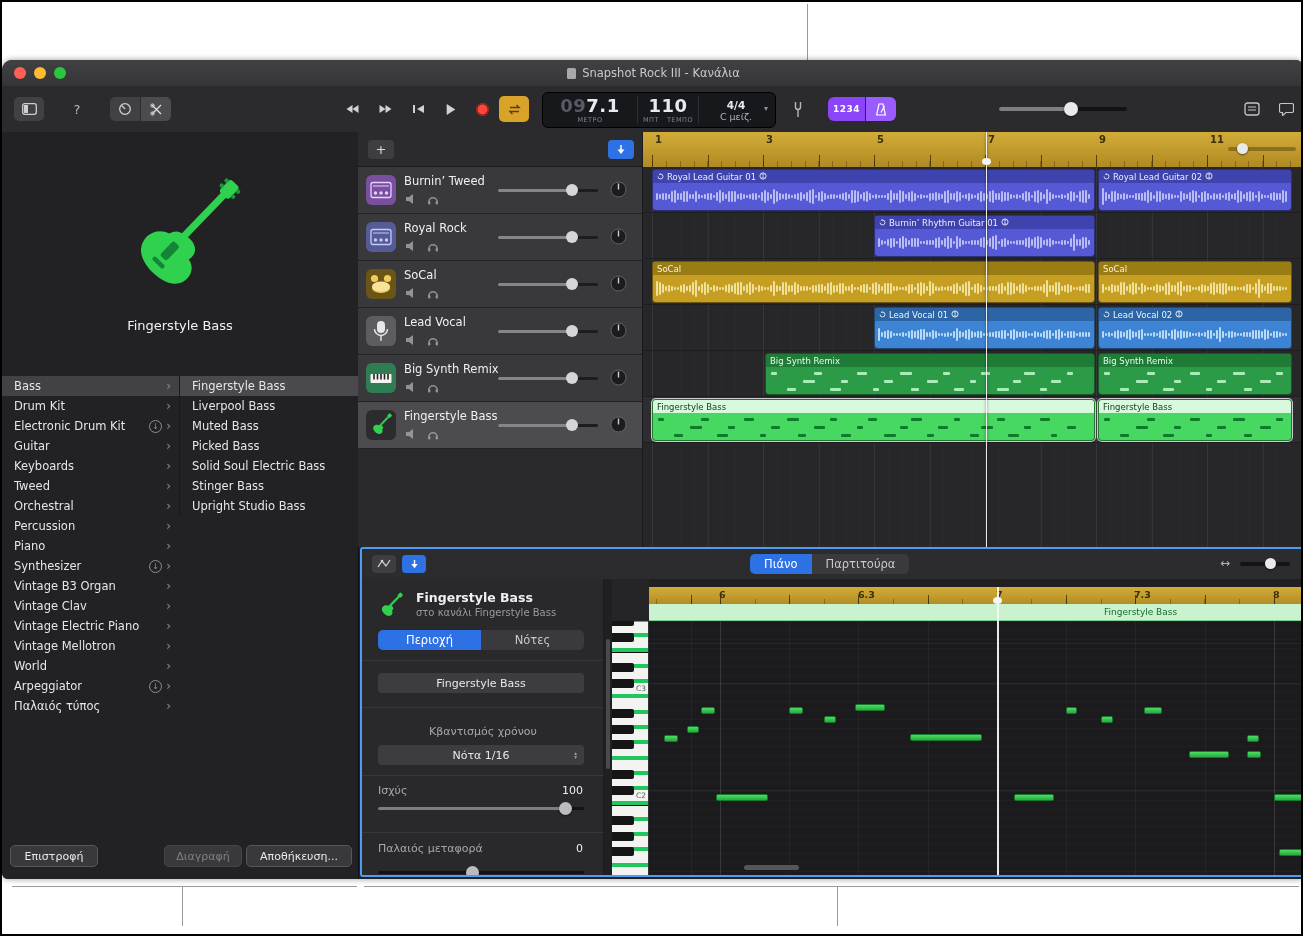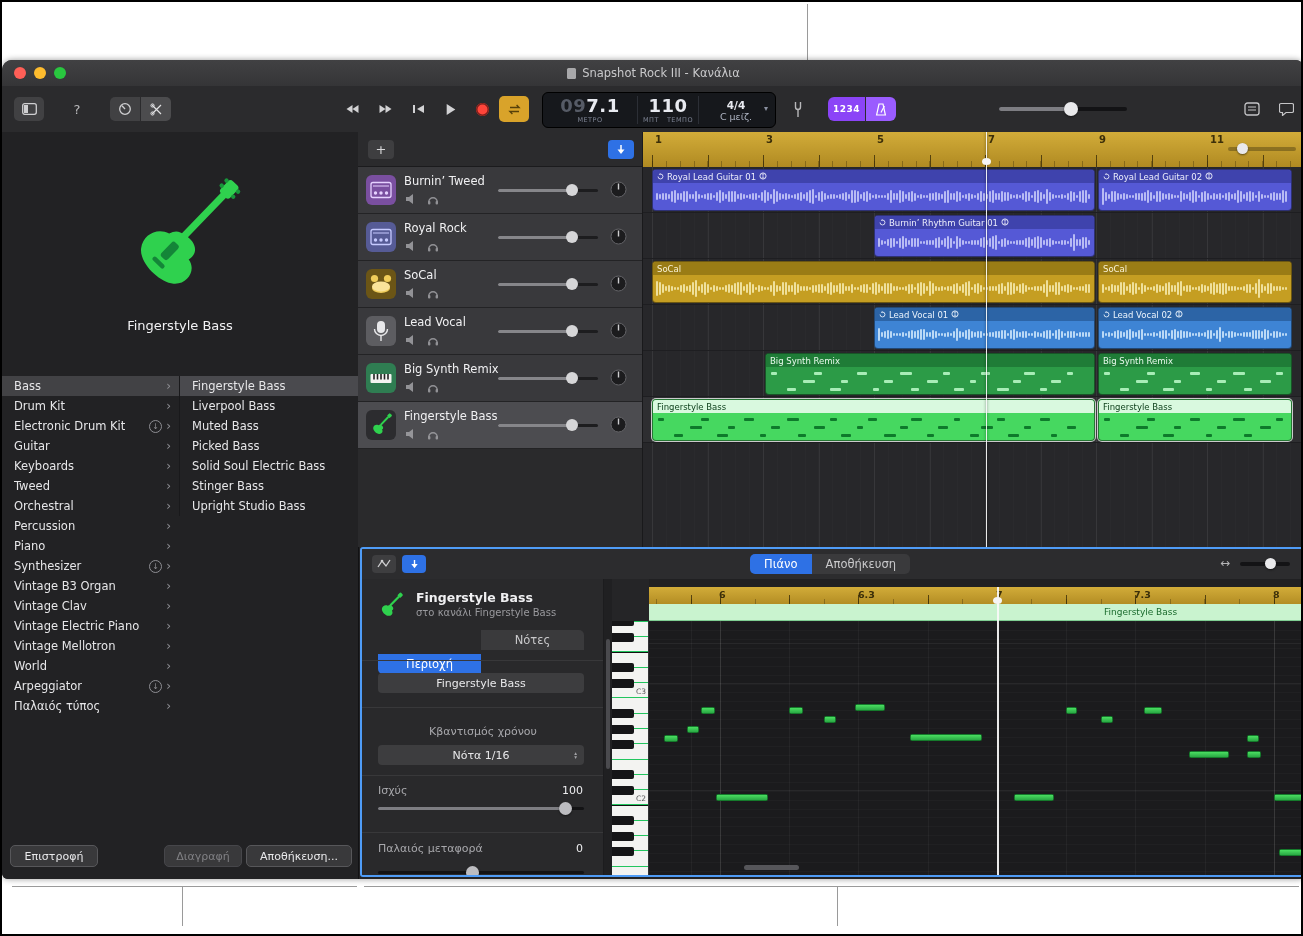--- a/index.html
+++ b/index.html
@@ -106,21 +106,21 @@
   .segbtn.on{background:#2e71e5;color:#fff;}
   #inspector{position:absolute;left:0;top:30px;width:242px;height:296px;background:#29292b;border-right:1px solid #1c1c1e;box-sizing:border-box;overflow:hidden;}
   .insp-div{position:absolute;left:0;width:242px;height:1px;background:#38383a;}
   .ilabel{position:absolute;color:#a8a8ac;font-size:11px;}
   .ivalue{position:absolute;color:#ececee;font-size:11px;right:20px;text-align:right;}
   .ibtn{position:absolute;left:16px;width:206px;height:20px;background:#3d3d3f;border-radius:4px;color:#e9e9eb;font-size:11px;display:flex;align-items:center;justify-content:center;}
   #ed-scroll{position:absolute;left:242px;top:30px;width:8px;height:296px;background:#202022;}
   #ed-scroll .thumb{position:absolute;left:2px;top:60px;width:4px;height:130px;background:#4a4a4e;border-radius:2px;}
   #piano-top{position:absolute;left:250px;top:30px;width:37px;height:42px;background:#252527;}
   #piano-keys{position:absolute;left:250px;top:72px;width:37px;height:254px;background:#111;overflow:hidden;border-right:1px solid #323234;box-sizing:border-box;}
-  .wkey{position:absolute;left:0;width:37px;height:15.3px;background:#f3f3f1;border-bottom:1px solid #22c55e;box-sizing:border-box;}
+  .wkey{position:absolute;left:0;width:37px;height:15.3px;background:#f3f3f1;border-bottom:4px solid #22c55e;box-sizing:border-box;}
   .wkey span{position:absolute;right:3px;bottom:1px;font-size:7.5px;color:#58585a;}
   .bkey{position:absolute;left:0;width:22px;height:9px;background:#151517;border-radius:0 2px 2px 0;z-index:2;}
   #ed-grid{position:absolute;left:287px;top:30px;width:652px;height:296px;background:#202022;}
   #ed-ruler{position:absolute;left:0;top:8px;width:652px;height:17px;background:linear-gradient(#d2ac39,#b38d24);overflow:hidden;}
   #ed-ruler-numbers span{position:absolute;top:2px;font-size:9.5px;font-weight:bold;color:#3c2f09;}
   #ed-strip{position:absolute;left:0;top:25px;width:652px;height:17px;background:#c9f3cf;border-bottom:1px solid #7fce92;box-sizing:border-box;}
   #ed-strip span{position:absolute;left:455px;top:3px;font-size:9px;color:#1b6b2e;}
   #ed-notesarea{position:absolute;left:0;top:42px;width:652px;height:254px;background:#1b1b1d;overflow:hidden;
     background-image:
       repeating-linear-gradient(180deg,rgba(255,255,255,.025) 0 1px,transparent 1px 8.93px),
@@ -1450,21 +1450,21 @@
             </svg>
         </div>
         <div style="position:absolute;left:40px;top:6px;width:24px;height:18px;background:#2e71e5;border-radius:4px;display:flex;align-items:center;justify-content:center;">
           <svg width="11" height="11" viewBox="0 0 12 12">
               <path d="M6 1v6" stroke="#fff" stroke-width="1.5"></path>
               <path d="M2.5 5.5L6 10l3.5-4.5z" fill="#fff"></path>
             </svg>
         </div>
         <div class="segwrap" id="view-tabs" style="left:388px;top:5px;">
             <div class="segbtn on">Πιάνο</div>
-            <div class="segbtn">Αποθήκευση</div>
+            <div class="segbtn">Παρτιτούρα</div>
           </div>
         <span style="position:absolute;left:858px;top:7px;color:#b4b4b6;font-size:12px;">↔</span>
         <div>
           <div class="slider-track" style="left:878px;top:13px;width:50px;height:4px;"></div>
           <div class="slider-thumb" style="left:903px;top:9px;width:11px;height:11px;"></div>
         </div>
       </div>
 
       <div id="inspector">
         <div class="abs" style="left:12px;top:10px;width:34px;height:32px;">
@@ -1473,21 +1473,21 @@
                 <rect x="10.5" y="-1" width="4" height="4.5" rx="1" fill="#2fd14e"></rect>
                 <rect x="11.4" y="3" width="2.2" height="13" rx="1" fill="#2fd14e"></rect>
                 <path d="M12.5 15c3.5-.8 5.5.8 4.8 3.2 2.8.5 3.6 4 1.2 6-2.4 2-8 2-9.8-.5-1.6-2.3-.5-5.4 2.2-6.2.2-1.5 .8-2.2 1.6-2.5z" fill="#2fd14e"></path>
               </g>
             </svg>
         </div>
         <div class="abs" style="left:54px;top:11px;color:#f0f0f2;font-size:12.5px;font-weight:bold;">Fingerstyle Bass</div>
         <div class="abs" style="left:54px;top:28px;color:#99999d;font-size:10px;">στο κανάλι Fingerstyle Bass</div>
 
         <div class="segwrap" id="mode-tabs" style="left:16px;top:51px;width:206px;">
-            <div class="segbtn on" style="flex: 1 1 0%; min-width: 0px; margin-top: 24px;">Περιοχή</div>
+            <div class="segbtn on" style="flex: 1 1 0%; min-width: 0px;">Περιοχή</div>
             <div class="segbtn" style="flex: 1 1 0%; min-width: 0px;">Νότες</div>
           </div>
 
         <div class="insp-div" style="top:81px;"></div>
         <div class="ibtn" style="top:94px;">Fingerstyle Bass</div>
         <div class="insp-div" style="top:128px;"></div>
 
         <div class="ilabel" style="left:0;top:146px;width:242px;text-align:center;">Κβαντισμός χρόνου</div>
         <div class="ibtn" style="top:166px;">
           <span>Νότα 1/16</span>

